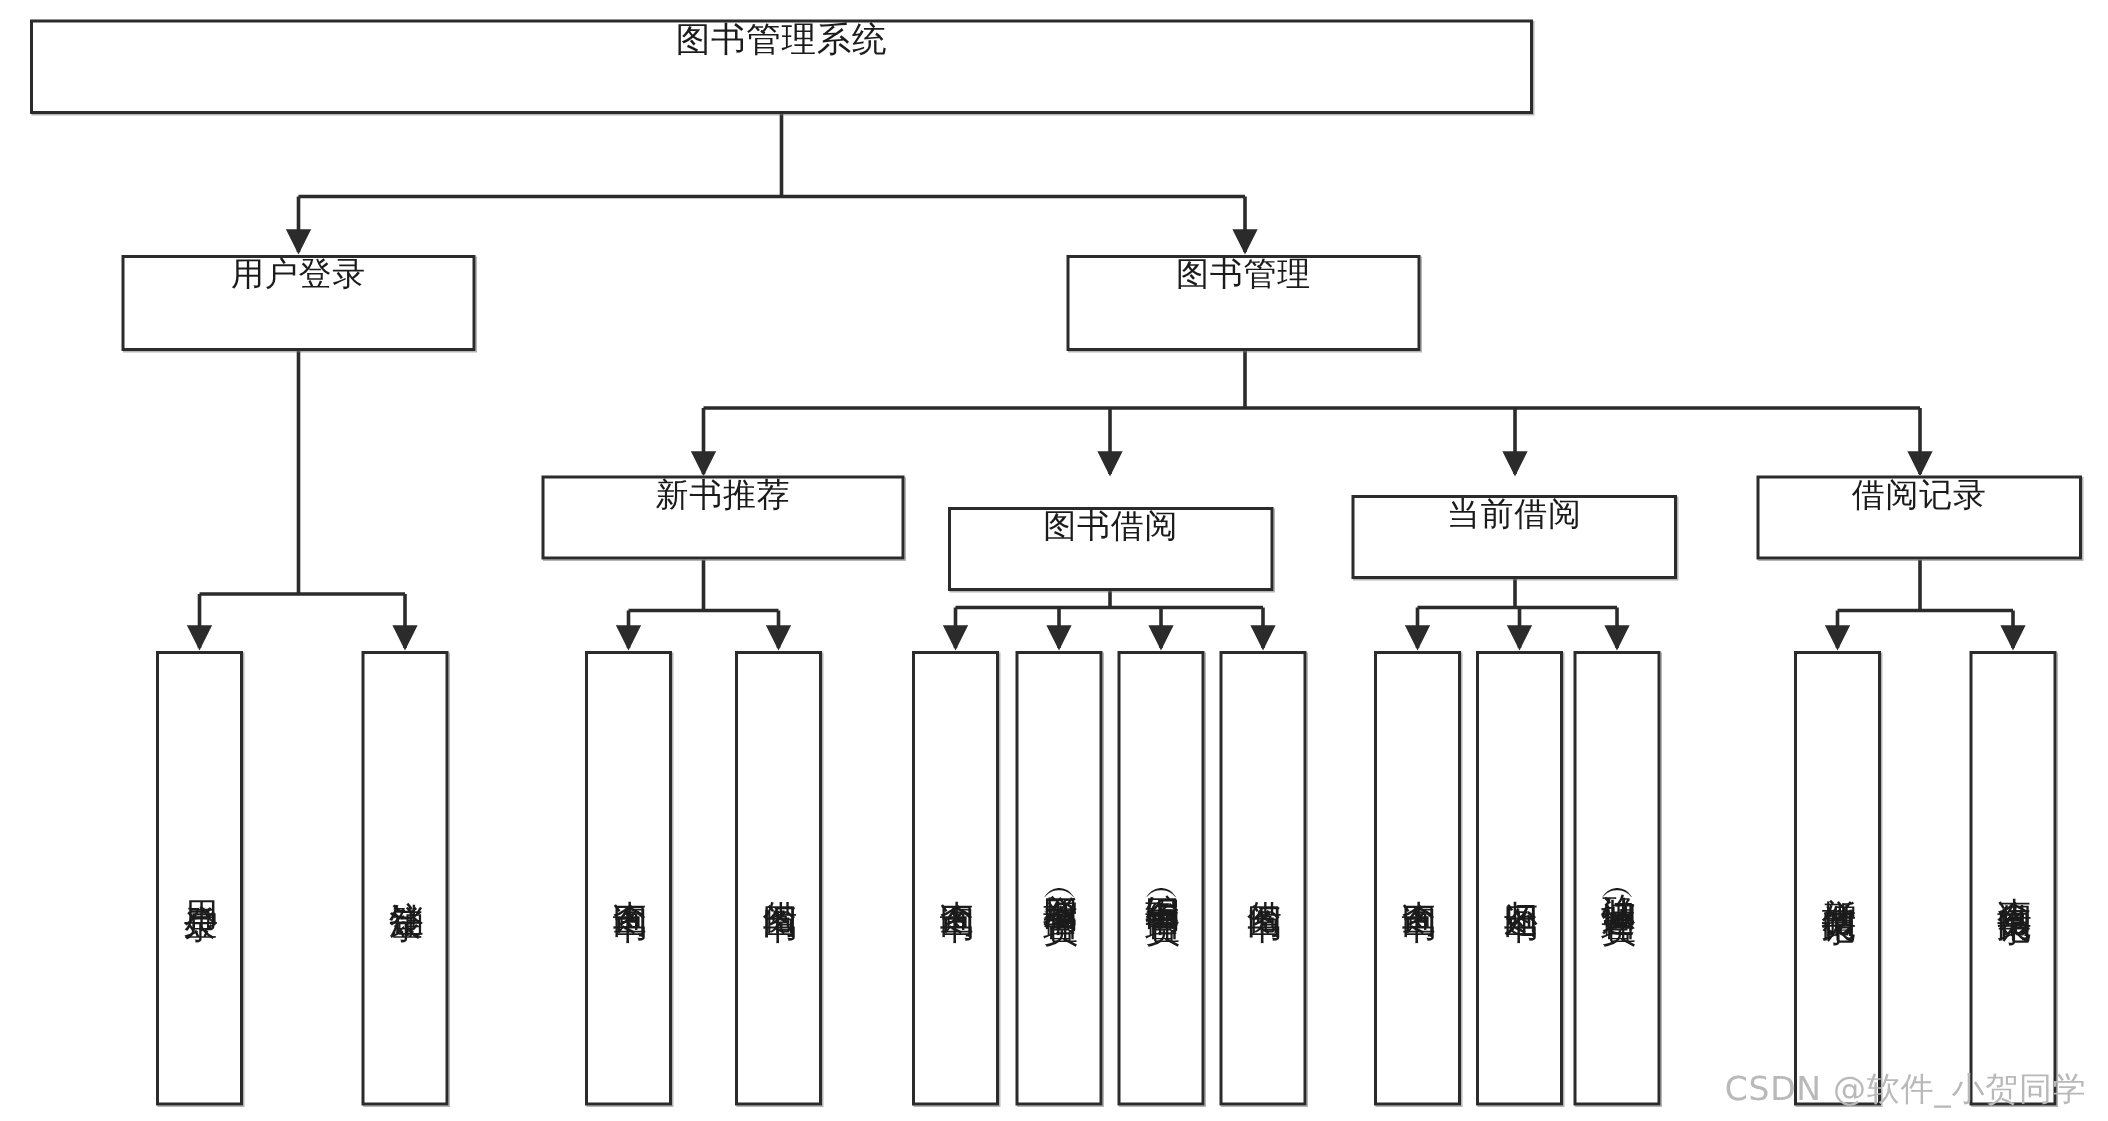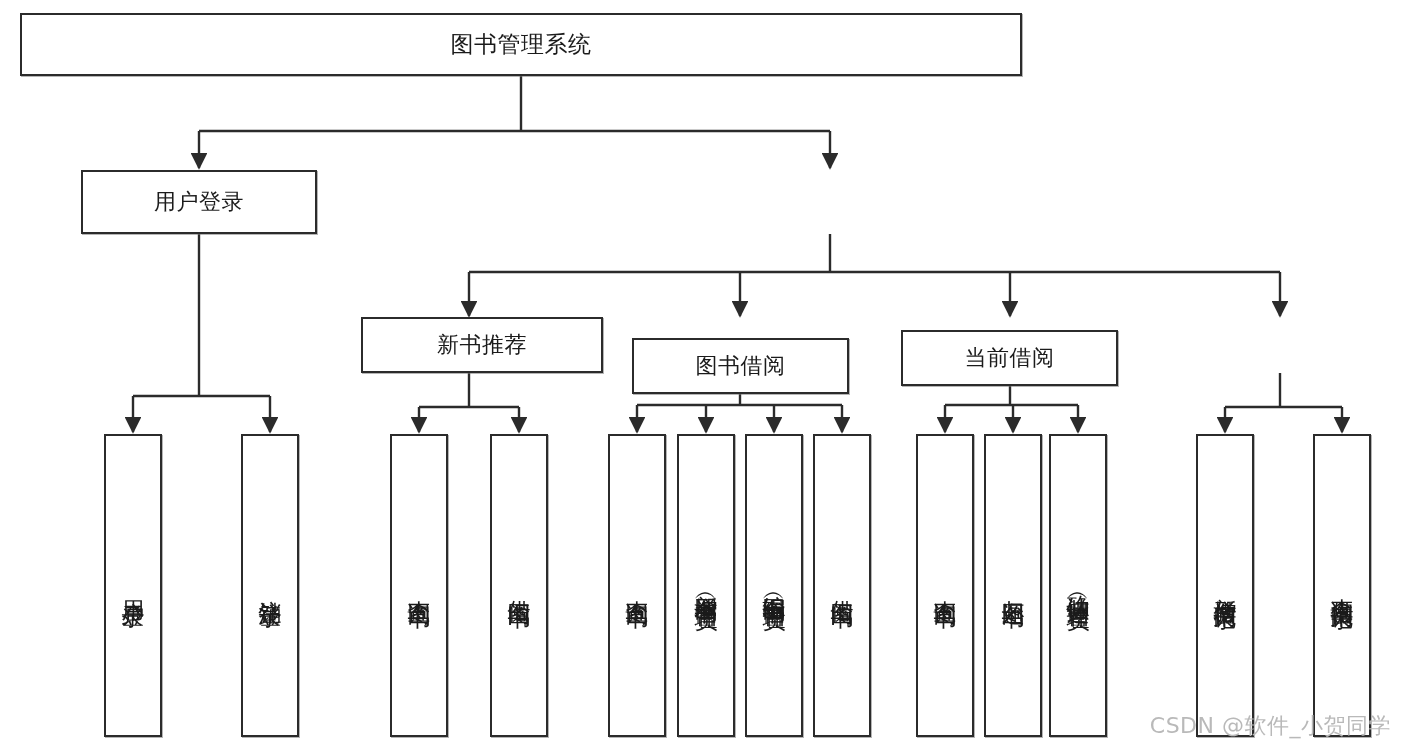--- a/index.html
+++ b/index.html
@@ -25,21 +25,20 @@
     width: 1405px;
     height: 747px;
     pointer-events: none;
   }
   .node {
     position: absolute;
     box-sizing: border-box;
     background: #ffffff;
     border: 2px solid #2b2b2b;
     display: flex;
-    align-items: center;
     justify-content: center;
     color: #1b1b1b;
     box-shadow: 1px 1px 0 rgba(120,120,120,0.55);
   }
   .node-label {
     display: block;
     text-align: center;
     line-height: 1.12;
     letter-spacing: 0.5px;
   }
@@ -129,30 +128,36 @@
     </g>
   </svg>
 
   <div class="node horiz root" style="left:20px; top:13px; width:1002px; height:63px;">
     <span class="node-label">图书管理系统</span>
   </div>
 
   <div class="node horiz" style="left:81px; top:170px; width:236px; height:64px;">
     <span class="node-label">用户登录</span>
   </div>
+  <div class="node horiz" style="left:711px; top:170px; width:236px; height:64px;">
+    <span class="node-label">图书管理</span>
+  </div>
 
   <div class="node horiz" style="left:361px; top:317px; width:242px; height:56px;">
     <span class="node-label">新书推荐</span>
   </div>
   <div class="node horiz" style="left:632px; top:317px; width:217px; height:56px;margin-top:21px;">
     <span class="node-label">图书借阅</span>
   </div>
   <div class="node horiz" style="left:901px; top:330px; width:217px; height:56px;">
     <span class="node-label">当前借阅</span>
   </div>
+  <div class="node horiz" style="left:1171px; top:317px; width:217px; height:56px;">
+    <span class="node-label">借阅记录</span>
+  </div>
 
   <div class="node vert" style="left:104px; top:434px; width:58px; height:303px;">
     <span class="node-label">用户登录</span>
   </div>
   <div class="node vert" style="left:241px; top:434px; width:58px; height:303px;">
     <span class="node-label">注销登录</span>
   </div>
 
   <div class="node vert" style="left:390px; top:434px; width:58px; height:303px;">
     <span class="node-label">查询图书</span>

